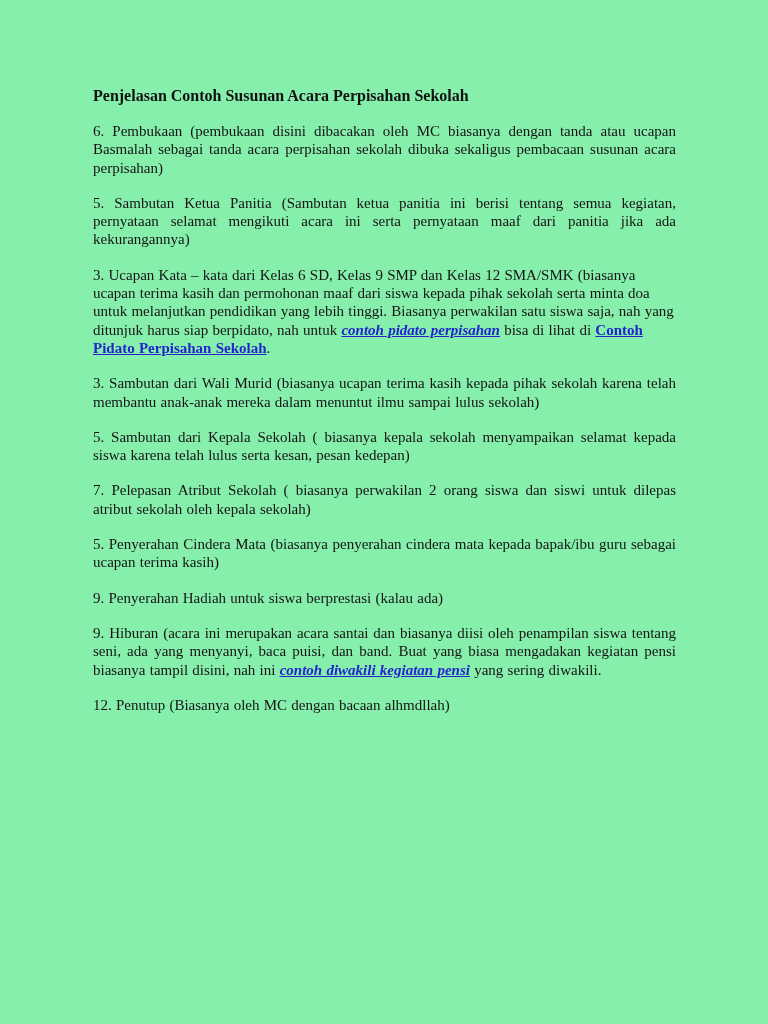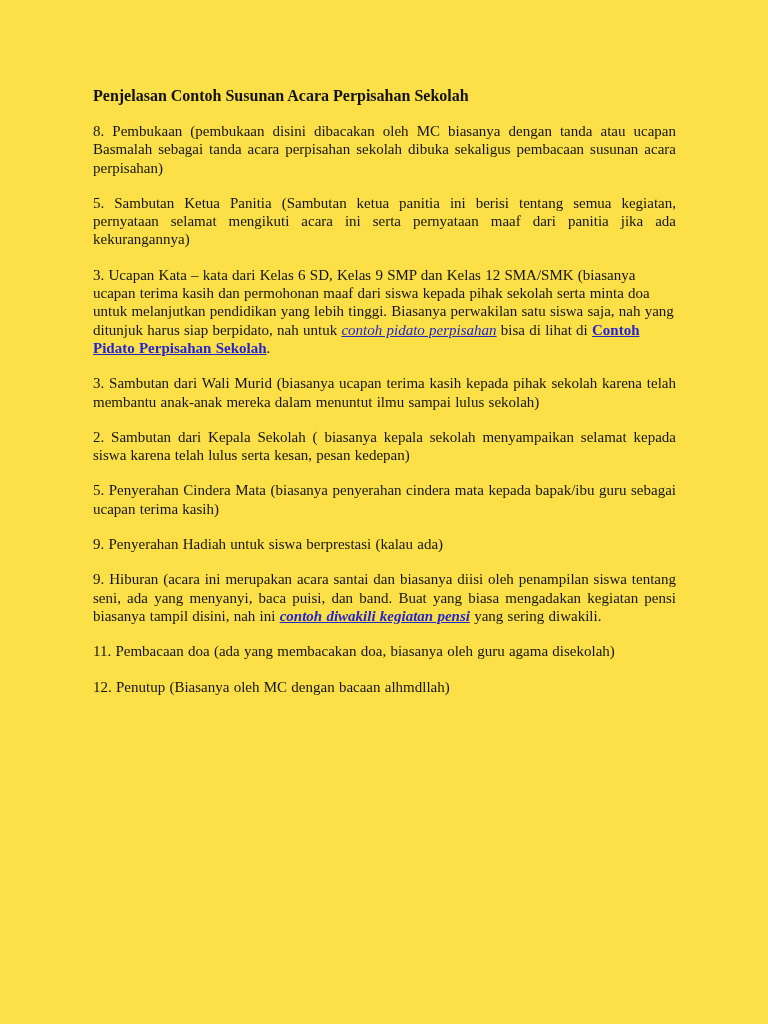--- a/index.html
+++ b/index.html
@@ -11,21 +11,21 @@
     width: 768px;
     height: 1024px;
     position: relative;
     font-family: "Liberation Serif", "DejaVu Serif", serif;
     color: #141414;
     overflow: hidden;
   }
   .page {
     position: absolute;
     inset: 0;
-    background: #fde047;
+    background: #86efac;
   }
   .content {
     position: absolute;
     left: 93px;
     top: 86px;
     width: 583px;
   }
   .title {
     font-size: 16px;
     font-weight: bold;
@@ -39,36 +39,36 @@
     margin: 17px 0 0 0;
     word-spacing: 0.5px;
   }
   .para.justify { text-align: justify; }
   .para.left { text-align: left; }
   a.link-italic, a.link-bold, a.link-bold-italic {
     color: var(--link-color, #2424cd);
     text-decoration: underline;
     text-decoration-color: var(--link-color, #2424cd);
   }
-  a.link-italic { font-style: italic; }
+  a.link-italic { font-style: italic; font-weight: bold; }
   a.link-bold { font-weight: bold; }
   a.link-bold-italic { font-weight: bold; font-style: italic; }
 </style>
 </head>
 <body style="color: rgb(20, 20, 20); background: rgb(255, 255, 255);">
 
 <div class="page">
   <div class="content">
     <h1 class="title">Penjelasan Contoh Susunan Acara Perpisahan Sekolah</h1>
     <div id="paragraphs">
-        <p class="para justify"><span>8. Pembukaan (pembukaan disini dibacakan oleh MC biasanya dengan tanda atau ucapan Basmalah sebagai tanda acara perpisahan sekolah dibuka sekaligus pembacaan susunan acara perpisahan)</span></p>
+        <p class="para justify"><span>6. Pembukaan (pembukaan disini dibacakan oleh MC biasanya dengan tanda atau ucapan Basmalah sebagai tanda acara perpisahan sekolah dibuka sekaligus pembacaan susunan acara perpisahan)</span></p>
         <p class="para justify"><span>5. Sambutan Ketua Panitia (Sambutan ketua panitia ini berisi tentang semua kegiatan, pernyataan selamat mengikuti acara ini serta pernyataan maaf dari panitia jika ada kekurangannya)</span></p>
         <p class="para left"><span>3. Ucapan Kata – kata dari Kelas 6 SD, Kelas 9 SMP dan Kelas 12 SMA/SMK (biasanya ucapan terima kasih dan permohonan maaf dari siswa kepada pihak sekolah serta minta doa untuk melanjutkan pendidikan yang lebih tinggi. Biasanya perwakilan satu siswa saja, nah yang ditunjuk harus siap berpidato, nah untuk </span><a class="link-italic" href="#">contoh pidato perpisahan</a><span> bisa di lihat di </span><a class="link-bold" href="#">Contoh Pidato Perpisahan Sekolah</a><span>.</span></p>
         <p class="para justify"><span>3. Sambutan dari Wali Murid (biasanya ucapan terima kasih kepada pihak sekolah karena telah membantu anak-anak mereka dalam menuntut ilmu sampai lulus sekolah)</span></p>
-        <p class="para justify"><span>2. Sambutan dari Kepala Sekolah ( biasanya kepala sekolah menyampaikan selamat kepada siswa karena telah lulus serta kesan, pesan kedepan)</span></p>
+        <p class="para justify"><span>5. Sambutan dari Kepala Sekolah ( biasanya kepala sekolah menyampaikan selamat kepada siswa karena telah lulus serta kesan, pesan kedepan)</span></p>
+        <p class="para justify"><span>7. Pelepasan Atribut Sekolah ( biasanya perwakilan 2 orang siswa dan siswi untuk dilepas atribut sekolah oleh kepala sekolah)</span></p>
         <p class="para justify"><span>5. Penyerahan Cindera Mata (biasanya penyerahan cindera mata kepada bapak/ibu guru sebagai ucapan terima kasih)</span></p>
         <p class="para left"><span>9. Penyerahan Hadiah untuk siswa berprestasi (kalau ada)</span></p>
         <p class="para justify"><span>9. Hiburan (acara ini merupakan acara santai dan biasanya diisi oleh penampilan siswa tentang seni, ada yang menyanyi, baca puisi, dan band. Buat yang biasa mengadakan kegiatan pensi biasanya tampil disini, nah ini </span><a class="link-bold-italic" href="#">contoh diwakili kegiatan pensi</a><span> yang sering diwakili.</span></p>
-        <p class="para left"><span>11. Pembacaan doa (ada yang membacakan doa, biasanya oleh guru agama disekolah)</span></p>
         <p class="para left"><span>12. Penutup (Biasanya oleh MC dengan bacaan alhmdllah)</span></p>
       </div>
   </div>
 </div>
 
 </body></html>

